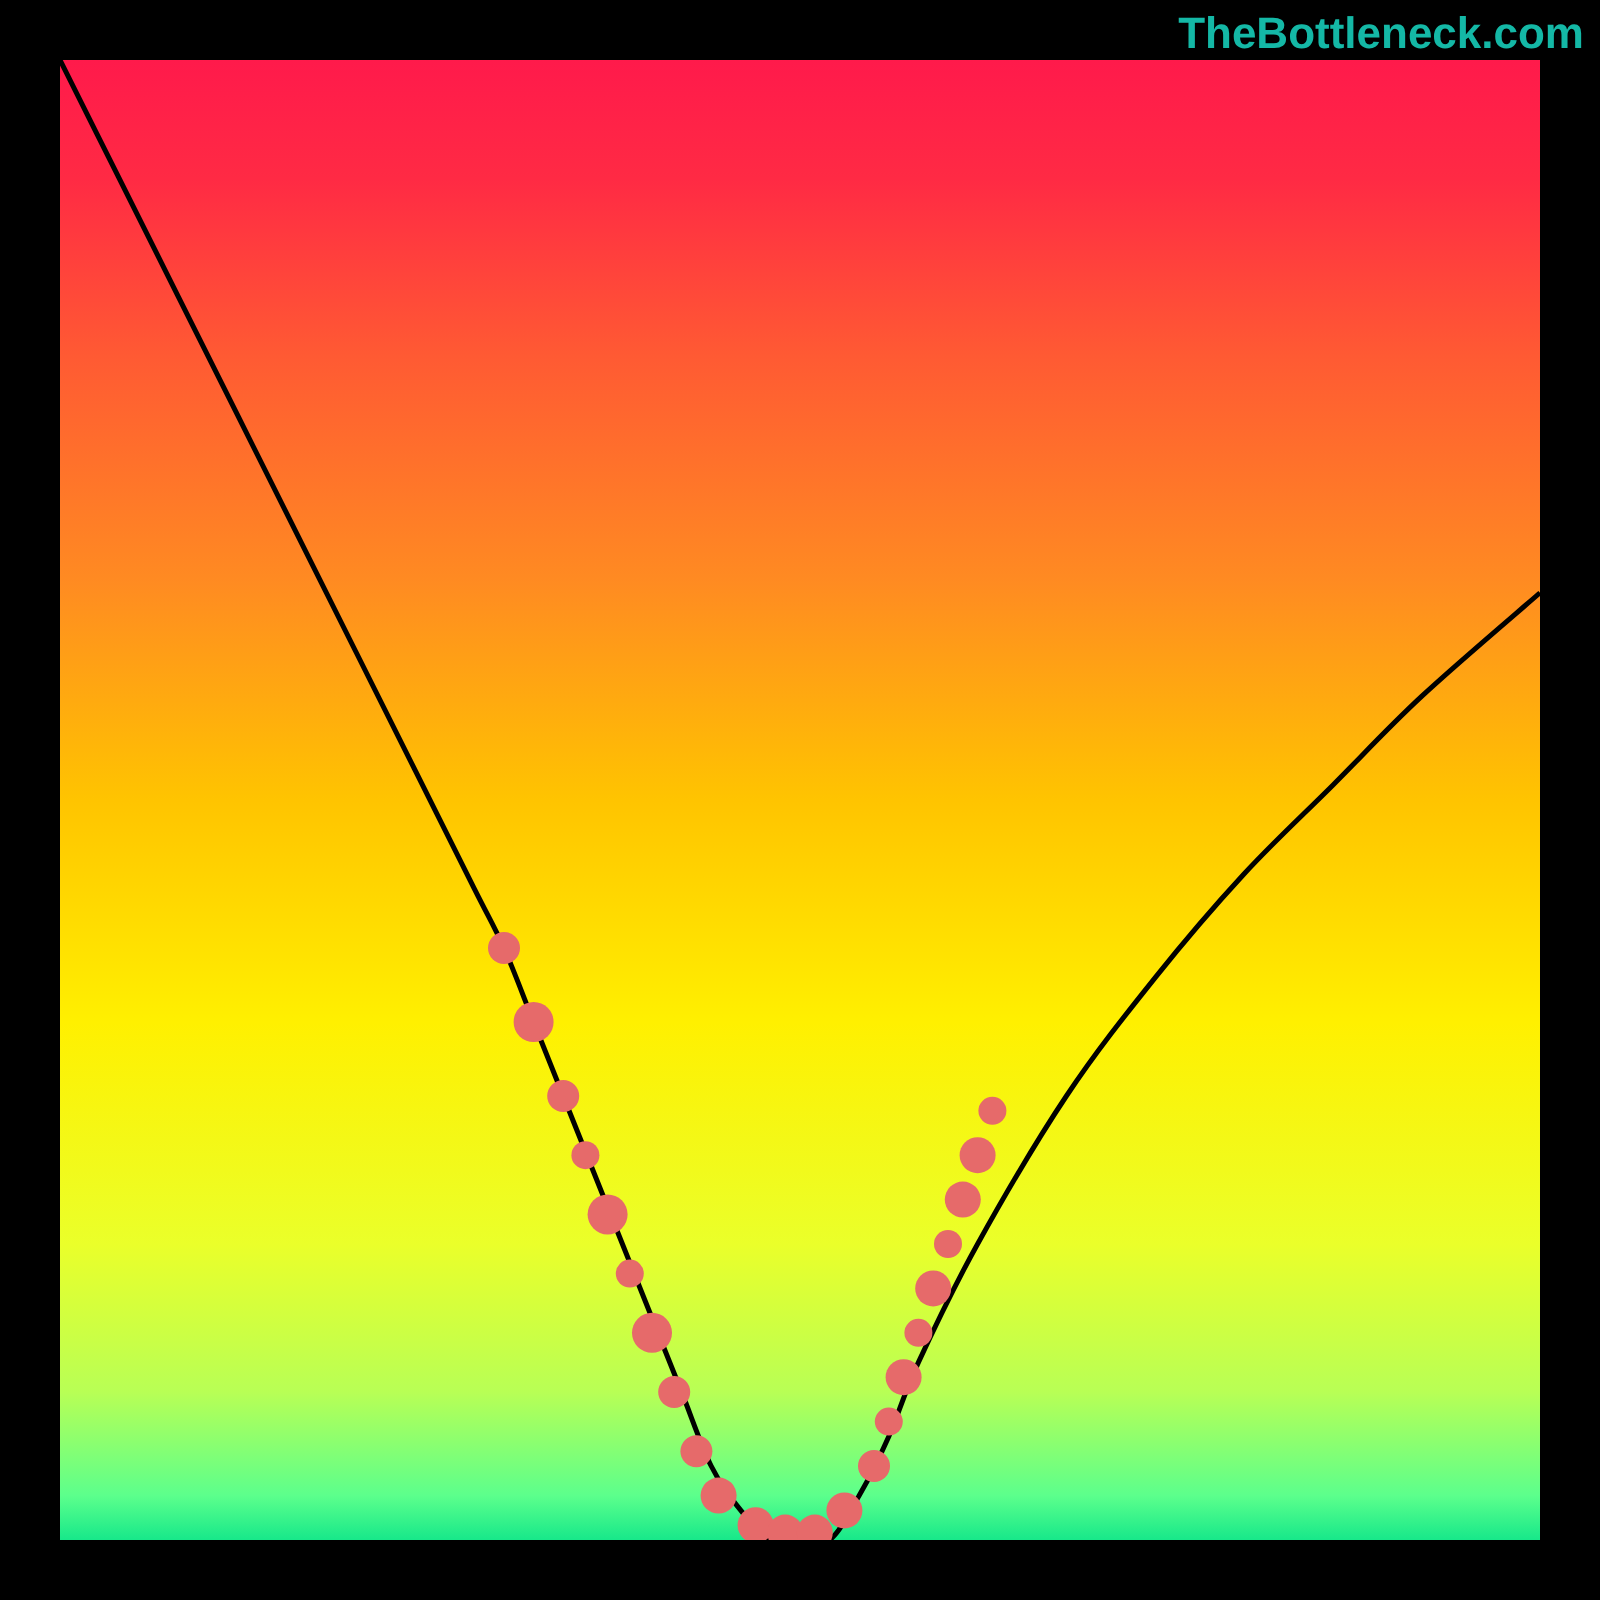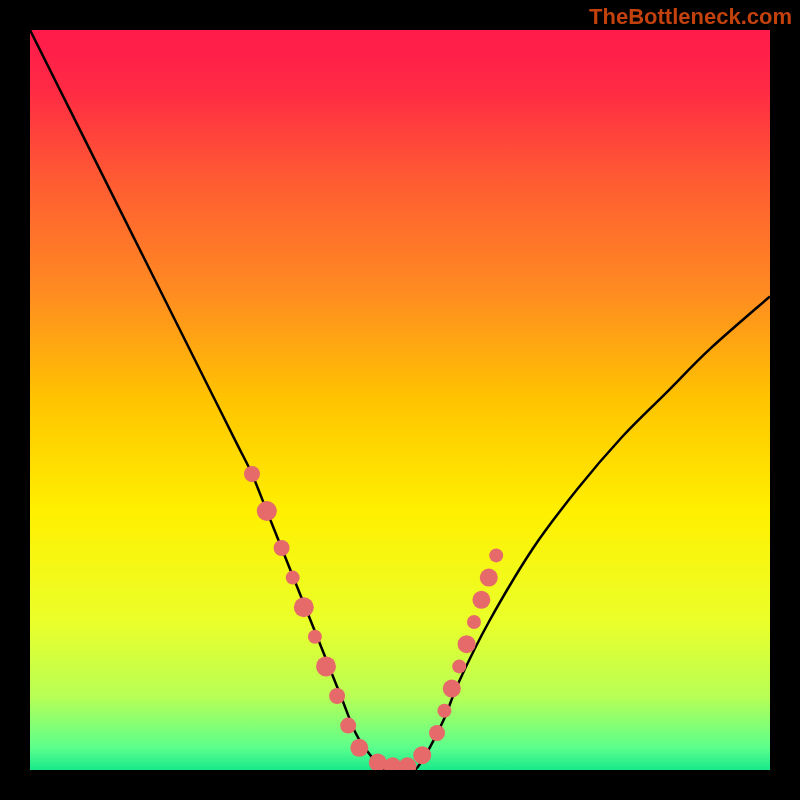--- a/index.html
+++ b/index.html
@@ -17,21 +17,21 @@
     width: 740px;
     height: 740px;
   }
   .watermark {
     position: absolute;
     top: 4px;
     right: 8px;
     font-family: Arial, Helvetica, sans-serif;
     font-size: 22px;
     font-weight: bold;
-    color: #c2410c;
+    color: #14b8a6;
     letter-spacing: 0px;
   }
   svg { display: block; }
 </style>
 </head>
 <body>
 
 <div class="frame">
   <div class="watermark">TheBottleneck.com</div>
   <div class="plot-area">

